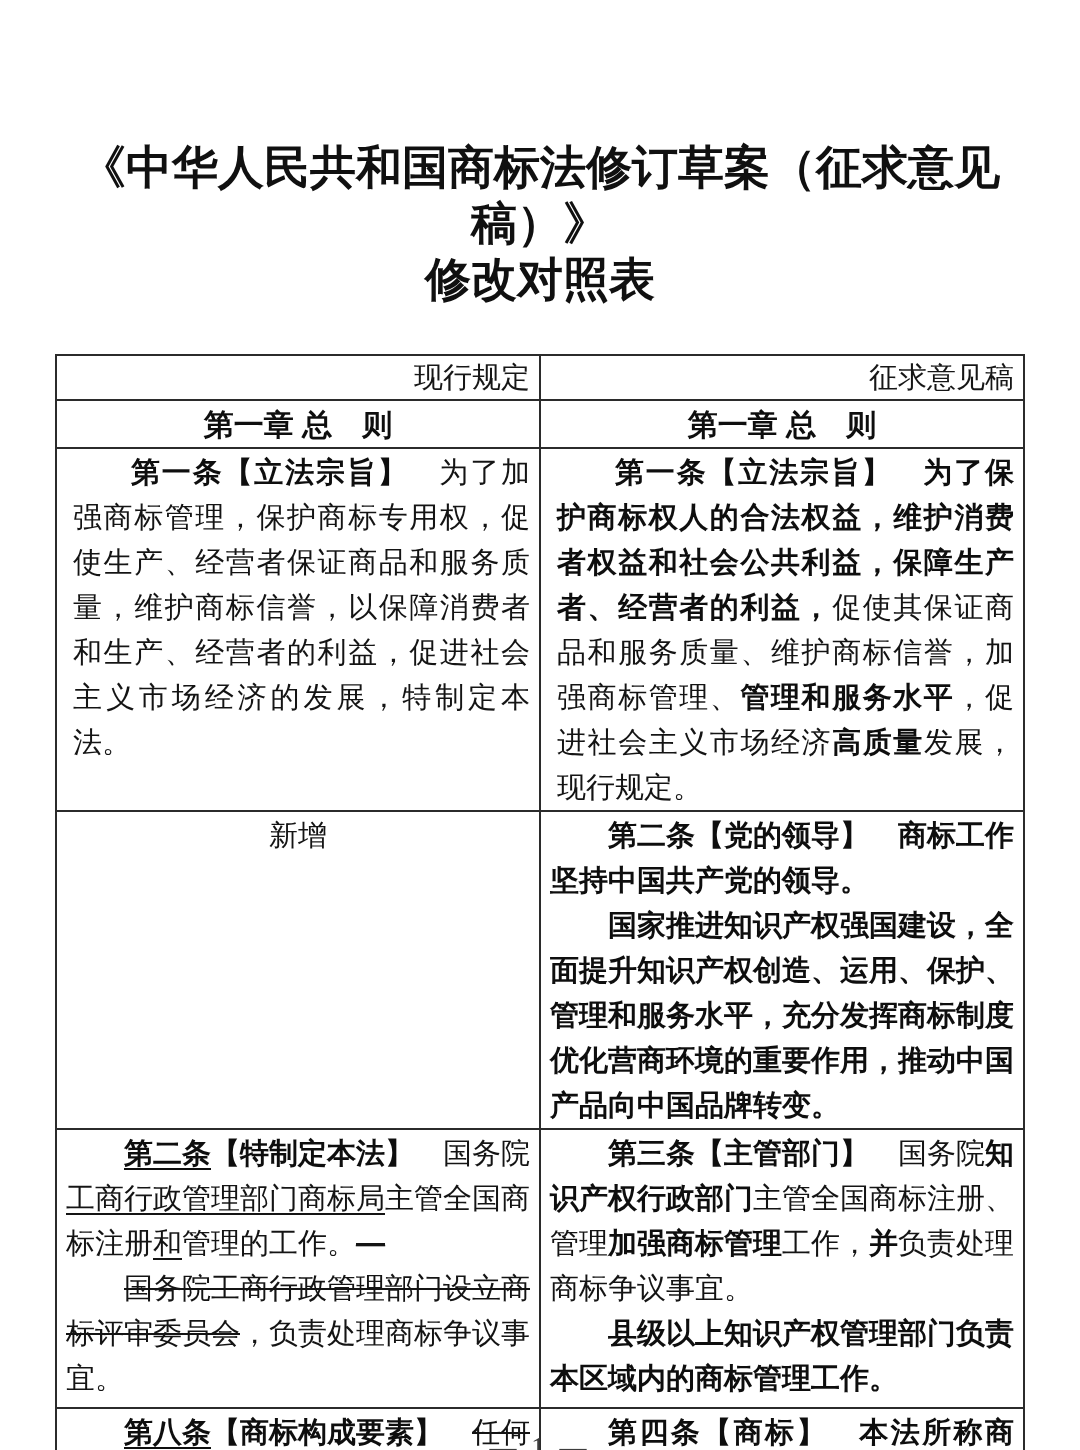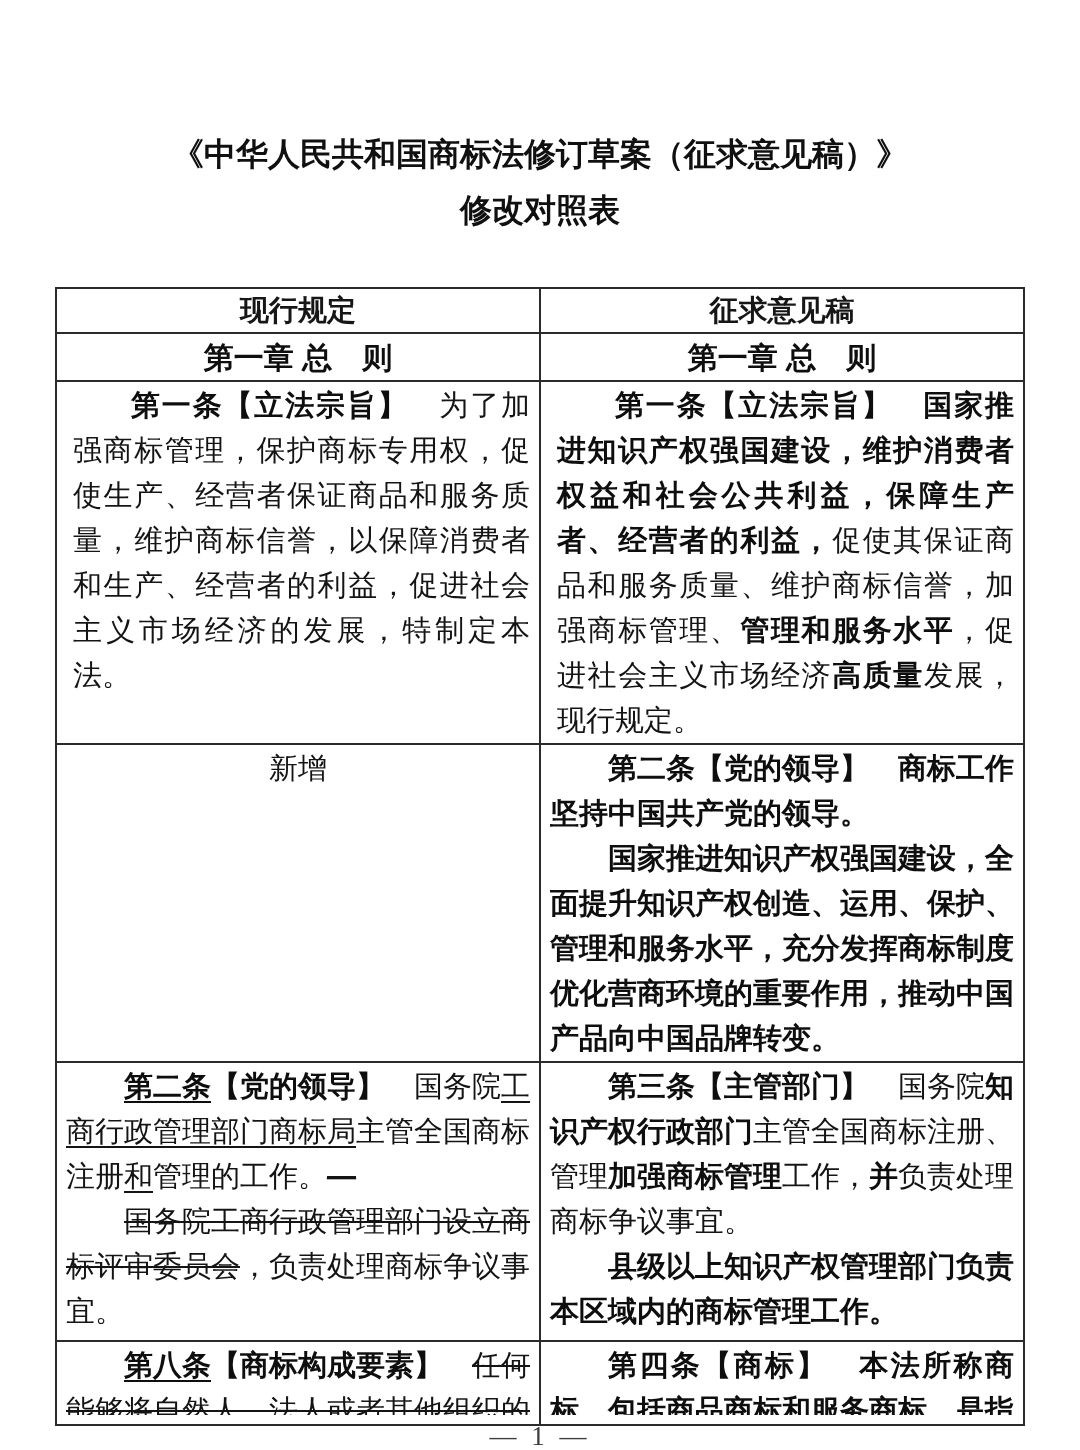--- a/index.html
+++ b/index.html
@@ -3,46 +3,46 @@
 <meta charset="utf-8">
 <style>
   html,body{margin:0;padding:0;}
   body{
     width:1080px;height:1450px;background:#ffffff;
     font-family:"Liberation Serif",serif;color:#141414;
     position:relative;overflow:hidden;
   }
   .page{width:1080px;height:1450px;position:relative;}
   .title{
-    margin:1px;padding-top:128px;
+    margin:12px;padding-top:128px;
     text-align:center;
-    font-family:Liberation Mono, monospace;
+    font-family:Liberation Serif, serif;
     font-weight:700;
-    font-size:32px;
+    font-size:46px;
     line-height:56px;
     color:#101010;
   }
   table.cmp{
     border-collapse:collapse;
     table-layout:fixed;
     width:970px;
     margin:46px auto 0;
   }
   table.cmp th, table.cmp td{
     border:2px solid #2b2b2b;
     padding:1px 9px 0;
     vertical-align:top;
     overflow:hidden;
   }
   table.cmp th{
     height:42px;
     font-family:"Liberation Sans",sans-serif;
-    font-weight:700;
+    font-weight:400;
     font-size:29px;
-    text-align:center;
+    text-align:right;
     vertical-align:middle;
     color:#161616;
   }
   tbody tr:nth-child(1) td{height:43px;vertical-align:middle;}
   tbody tr:nth-child(2) td{height:313px;padding-left:16px;}
   tbody tr:nth-child(3) td{height:314px;}
   tbody tr:nth-child(4) td{height:276px;}
   tbody tr:nth-child(5) td{height:81px;}
   tbody tr:nth-child(5) .cell{height:72px;overflow:hidden;}
   td.mid{vertical-align:middle;text-align:center;}
@@ -112,41 +112,41 @@
           </td>
         </tr>
         <tr>
           <td>
             <div class="cell">
               <p><span class="seg-b">第一条【立法宗旨】</span><span>　为了加强商标管理，保护商标专用权，促使生产、经营者保证商品和服务质量，维护商标信誉，以保障消费者和生产、经营者的利益，促进社会主义市场经济的发展，特制定本法。</span></p>
             </div>
           </td>
           <td>
             <div class="cell">
-              <p><span class="seg-b">第一条【立法宗旨】</span><span>　</span><span class="seg-b">国家推进知识产权强国建设，维护消费者权益和社会公共利益，保障生产者、经营者的利益，</span><span>促使其保证商品和服务质量、维护商标信誉，加强商标管理、</span><span class="seg-b">管理和服务水平</span><span>，促进社会主义市场经济</span><span class="seg-b">高质量</span><span>发展，现行规定。</span></p>
+              <p><span class="seg-b">第一条【立法宗旨】</span><span>　</span><span class="seg-b">为了保护商标权人的合法权益，维护消费者权益和社会公共利益，保障生产者、经营者的利益，</span><span>促使其保证商品和服务质量、维护商标信誉，加强商标管理、</span><span class="seg-b">管理和服务水平</span><span>，促进社会主义市场经济</span><span class="seg-b">高质量</span><span>发展，现行规定。</span></p>
             </div>
           </td>
         </tr>
         <tr>
           <td class="mid">
             <div class="cell">
               <p class="center"><span>新增</span></p>
             </div>
           </td>
           <td>
             <div class="cell">
               <p><span class="seg-b">第二条【党的领导】</span><span>　</span><span class="seg-b">商标工作坚持中国共产党的领导。</span></p>
               <p><span class="seg-b">国家推进知识产权强国建设，全面提升知识产权创造、运用、保护、管理和服务水平，充分发挥商标制度优化营商环境的重要作用，推动中国产品向中国品牌转变。</span></p>
             </div>
           </td>
         </tr>
         <tr>
           <td>
             <div class="cell">
-              <p><span class="seg-b seg-u">第二条</span><span class="seg-b">【党的领导】</span><span>　国务院</span><span class="seg-u">工商行政管理部门商标局</span><span>主管全国商标注册</span><span class="seg-u">和</span><span>管理的工作。</span><span class="seg-x">—</span></p>
+              <p><span class="seg-b seg-u">第二条</span><span class="seg-b">【特制定本法】</span><span>　国务院</span><span class="seg-u">工商行政管理部门商标局</span><span>主管全国商标注册</span><span class="seg-u">和</span><span>管理的工作。</span><span class="seg-x">—</span></p>
               <p><span class="seg-x">国务院工商行政管理部门设立商标评审委员会</span><span>，负责处理商标争议事宜。</span></p>
             </div>
           </td>
           <td>
             <div class="cell">
               <p><span class="seg-b">第三条【主管部门】</span><span>　国务院</span><span class="seg-b">知识产权行政部门</span><span>主管全国商标注册、管理</span><span class="seg-b">加强商标管理</span><span>工作，</span><span class="seg-b">并</span><span>负责处理商标争议事宜。</span></p>
               <p><span class="seg-b">县级以上知识产权管理部门负责本区域内的商标管理工作。</span></p>
             </div>
           </td>
         </tr>

